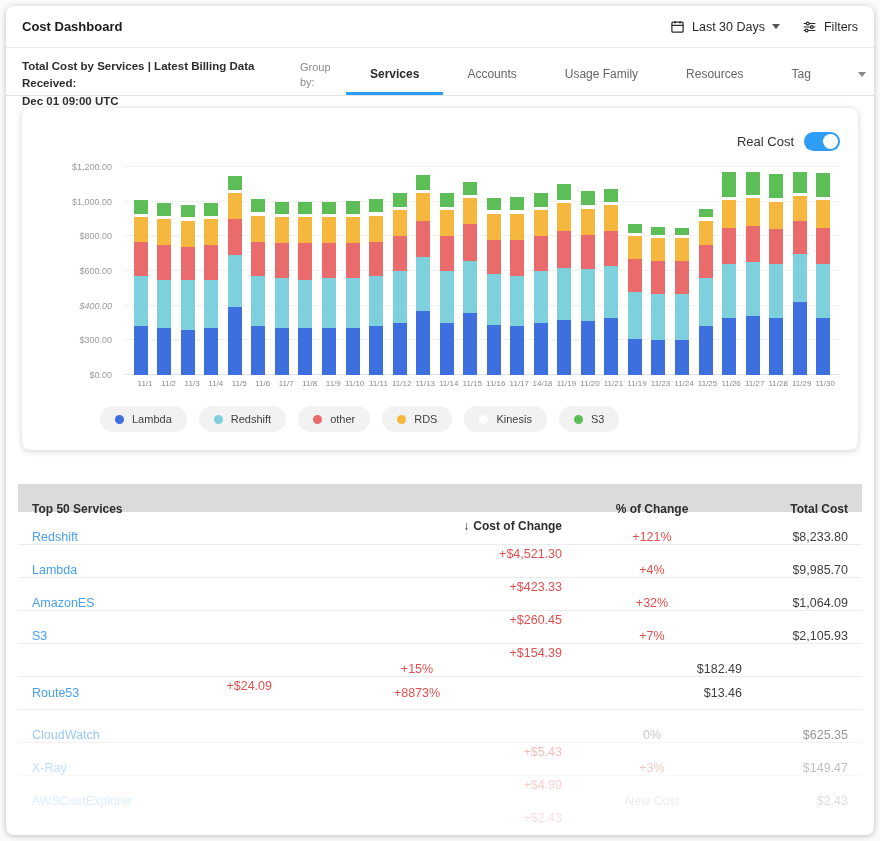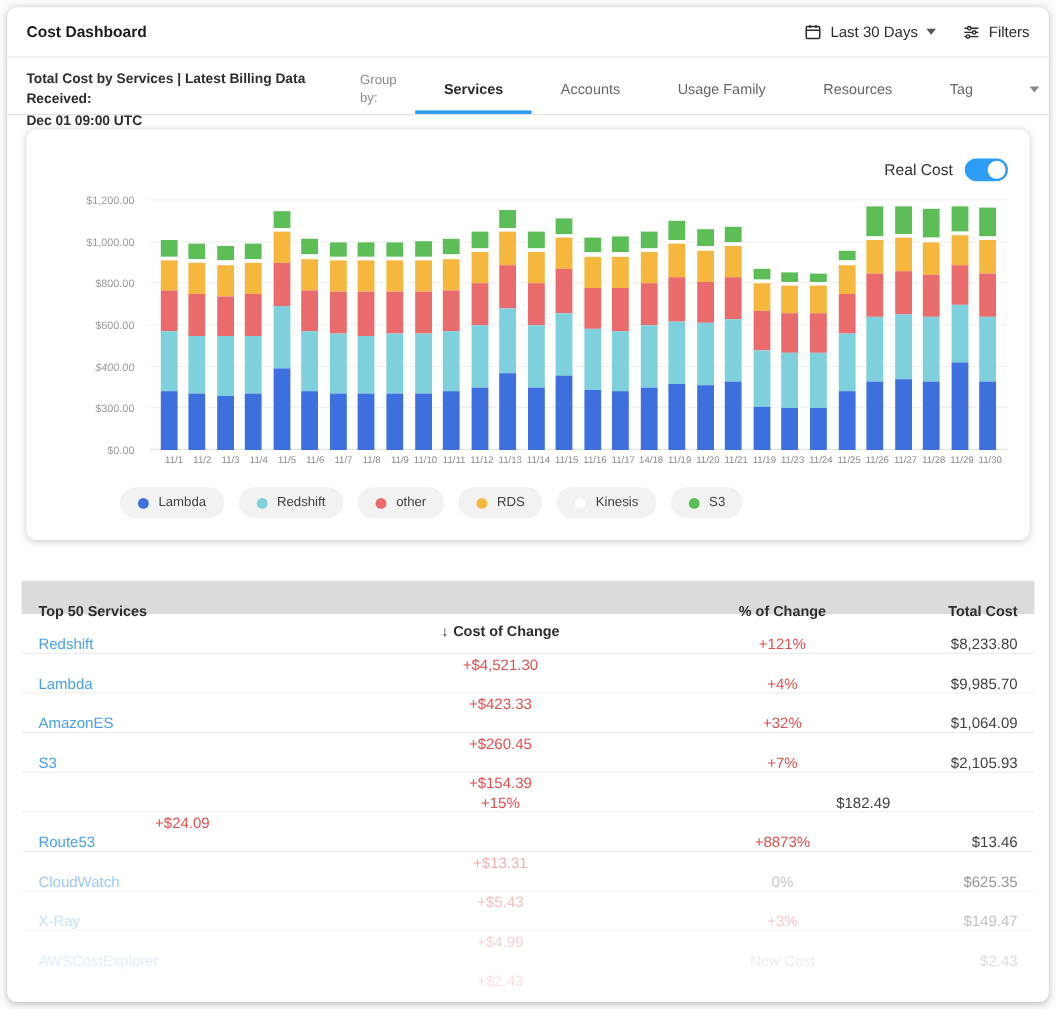--- a/index.html
+++ b/index.html
@@ -59,21 +59,21 @@
   .chip { display:flex; align-items:center; gap:8px; background:#f2f2f2; border-radius:15px;
     padding:7px 15px; font-size:11px; color:#3f3f3f; cursor:pointer; }
   .dot { width:9px; height:9px; border-radius:50%; flex:0 0 auto; }
 
   
   .table-wrap { margin:34px 12px 0 12px; }
   .thead, .trow { display:grid; grid-template-columns: 240px 290px 180px 1fr;
     align-items:center; padding:0 14px; }
   .thead { background:#dbdbdb; height:28px; font-size:12px; font-weight:700; color:#2e2e2e; }
   .trow { height:33px; border-bottom:1px solid #ececec; font-size:12.5px; background:#fff; }
-  .c2 { text-align:center;margin-top:35px; }
+  .c2 { text-align:right;margin-top:35px; }
   .c3 { text-align:center; }
   .c4 { text-align:right; }
   .svc { color:#4aa0ef; cursor:pointer; }
   .neg { color:#e2504e; }
   .muted { color:#9b9b9b; }
   .total { color:#3f3f3f; }
   .trow:nth-child(7) { opacity:.55; }
   .trow:nth-child(8) { opacity:.32; }
   .trow:nth-child(9) { opacity:.18; border-bottom-color:transparent; }
   .sort-arrow { font-weight:700; margin-right:4px; }
@@ -556,21 +556,20 @@
           <div class="c3 neg">+7%</div>
           <div class="c4 total">$2,105.93</div>
         </div>
         <div class="trow">
           <div class="c2 neg">+$24.09</div>
           <div class="c3 neg">+15%</div>
           <div class="c4 total">$182.49</div>
         </div>
         <div class="trow">
           <div class="svc">Route53</div>
-          <div class="c2 neg">+$13.31</div>
           <div class="c3 neg">+8873%</div>
           <div class="c4 total">$13.46</div>
         </div>
         <div class="trow">
           <div class="svc">CloudWatch</div>
           <div class="c2 neg">+$5.43</div>
           <div class="c3 muted">0%</div>
           <div class="c4 total">$625.35</div>
         </div>
         <div class="trow">

